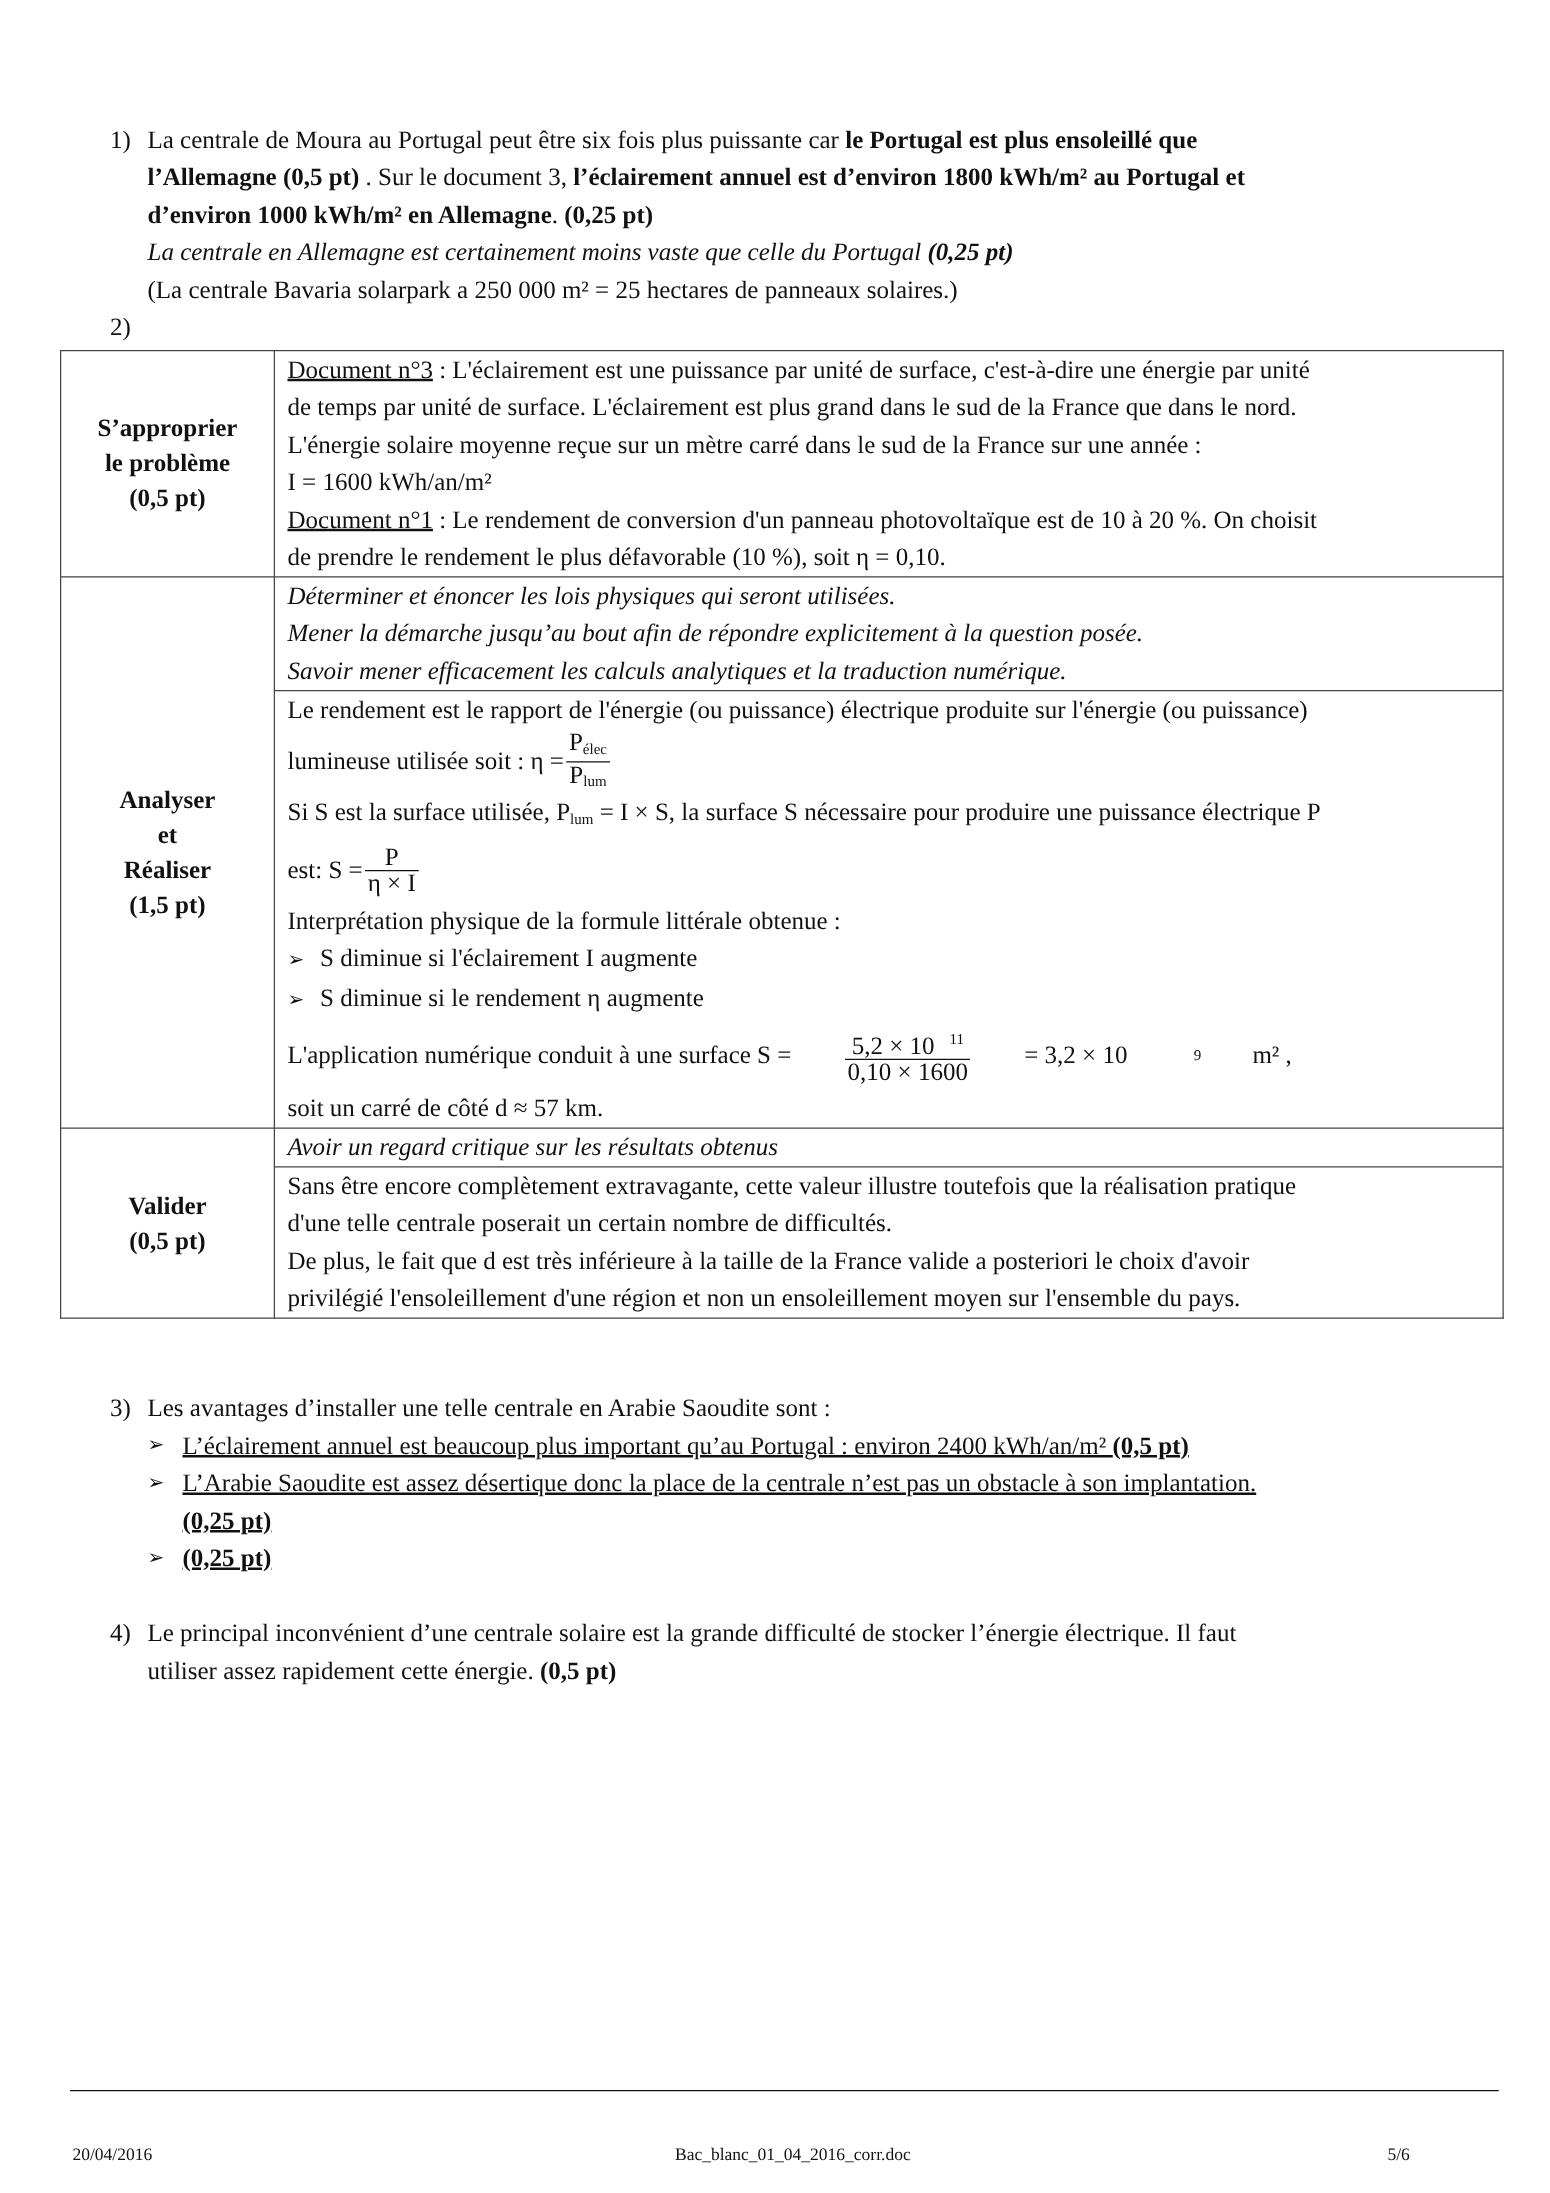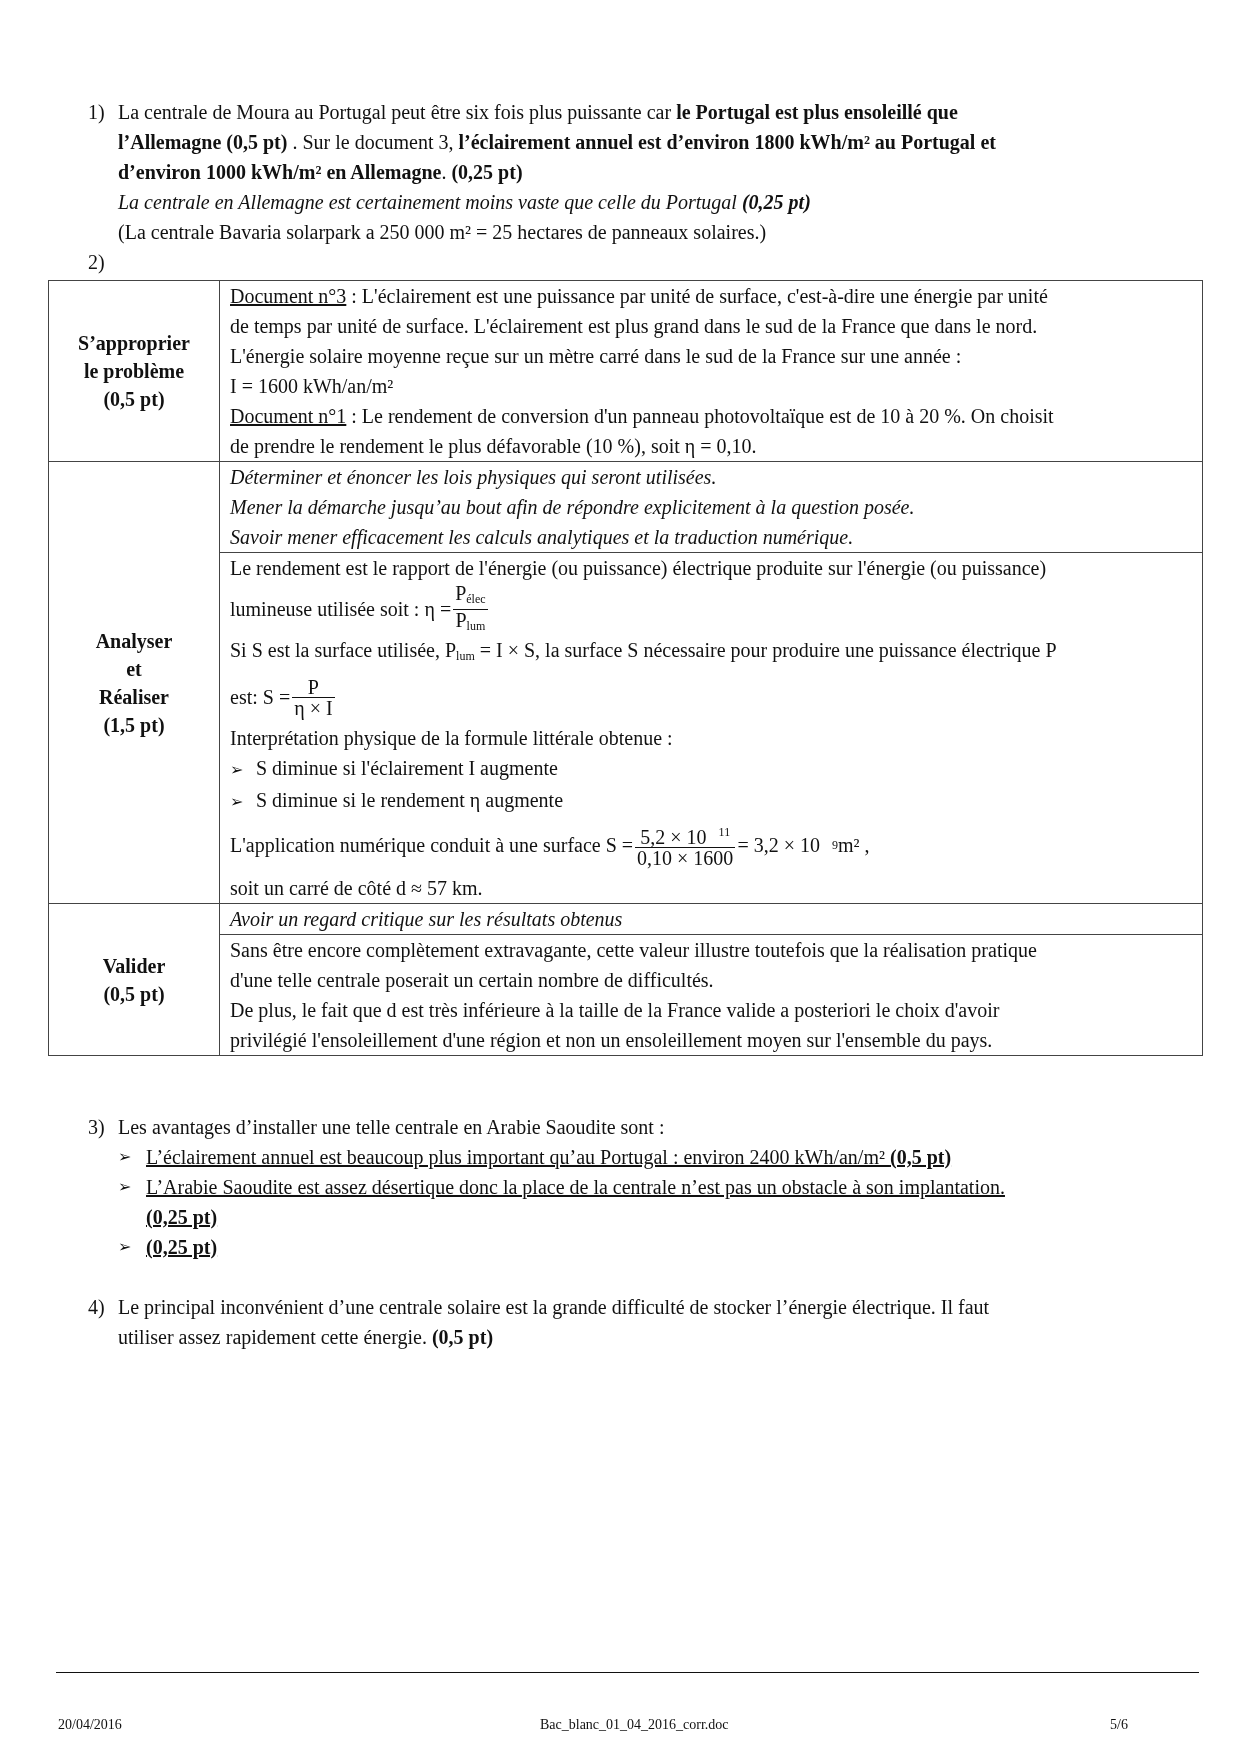--- a/index.html
+++ b/index.html
@@ -124,21 +124,21 @@
             <div style="height:52px; display:flex; align-items:center;">
               <span>est: S = </span>
               <span class="frac">
                 <span class="num" style="padding:0 14px;">P</span>
                 <span class="den">η × I</span>
               </span>
             </div>
             <div>Interprétation physique de la formule littérale obtenue :</div>
             <div><span class="arrow">➢</span><span>S diminue si l'éclairement I augmente</span></div>
             <div><span class="arrow">➢</span><span>S diminue si le rendement η augmente</span></div>
-            <div style="height:56px; display:flex; align-items:center;">
+            <div style="height:56px; display:flex; align-items:center;gap:41px;">
               <span>L'application numérique conduit à une surface S = </span>
               <span class="frac">
                 <span class="num"><span>5,2 × 10</span><sup class="s">11</sup></span>
                 <span class="den">0,10 × 1600</span>
               </span>
               <span> = 3,2 × 10</span>
                       <sup class="s">9</sup>
                       <span> m² ,</span>
             </div>
             <div>soit un carré de côté d ≈ 57 km.</div>

